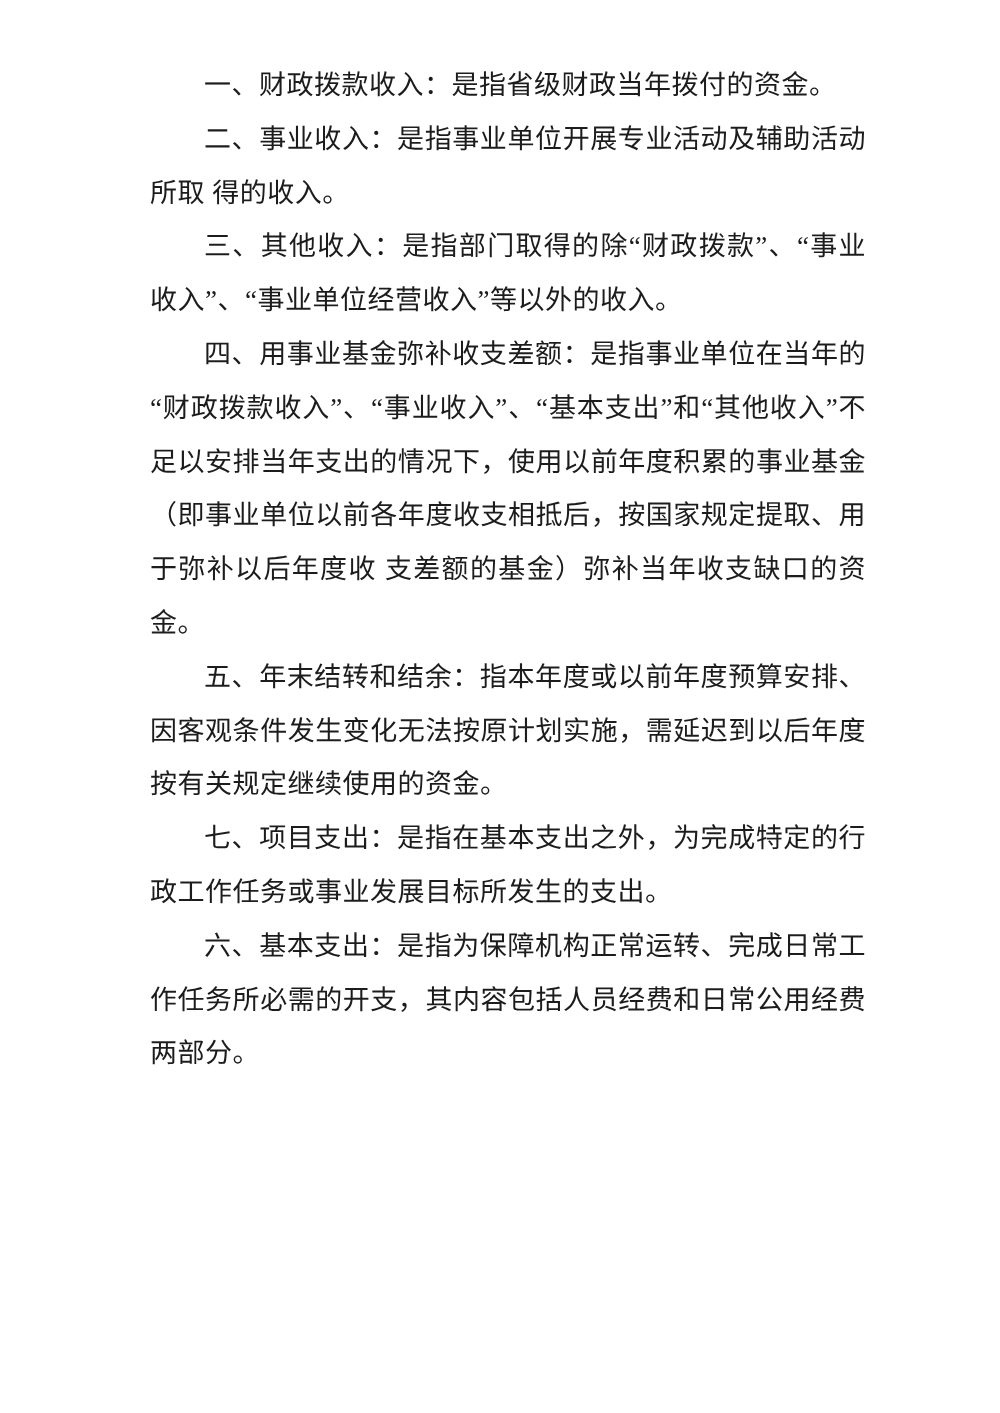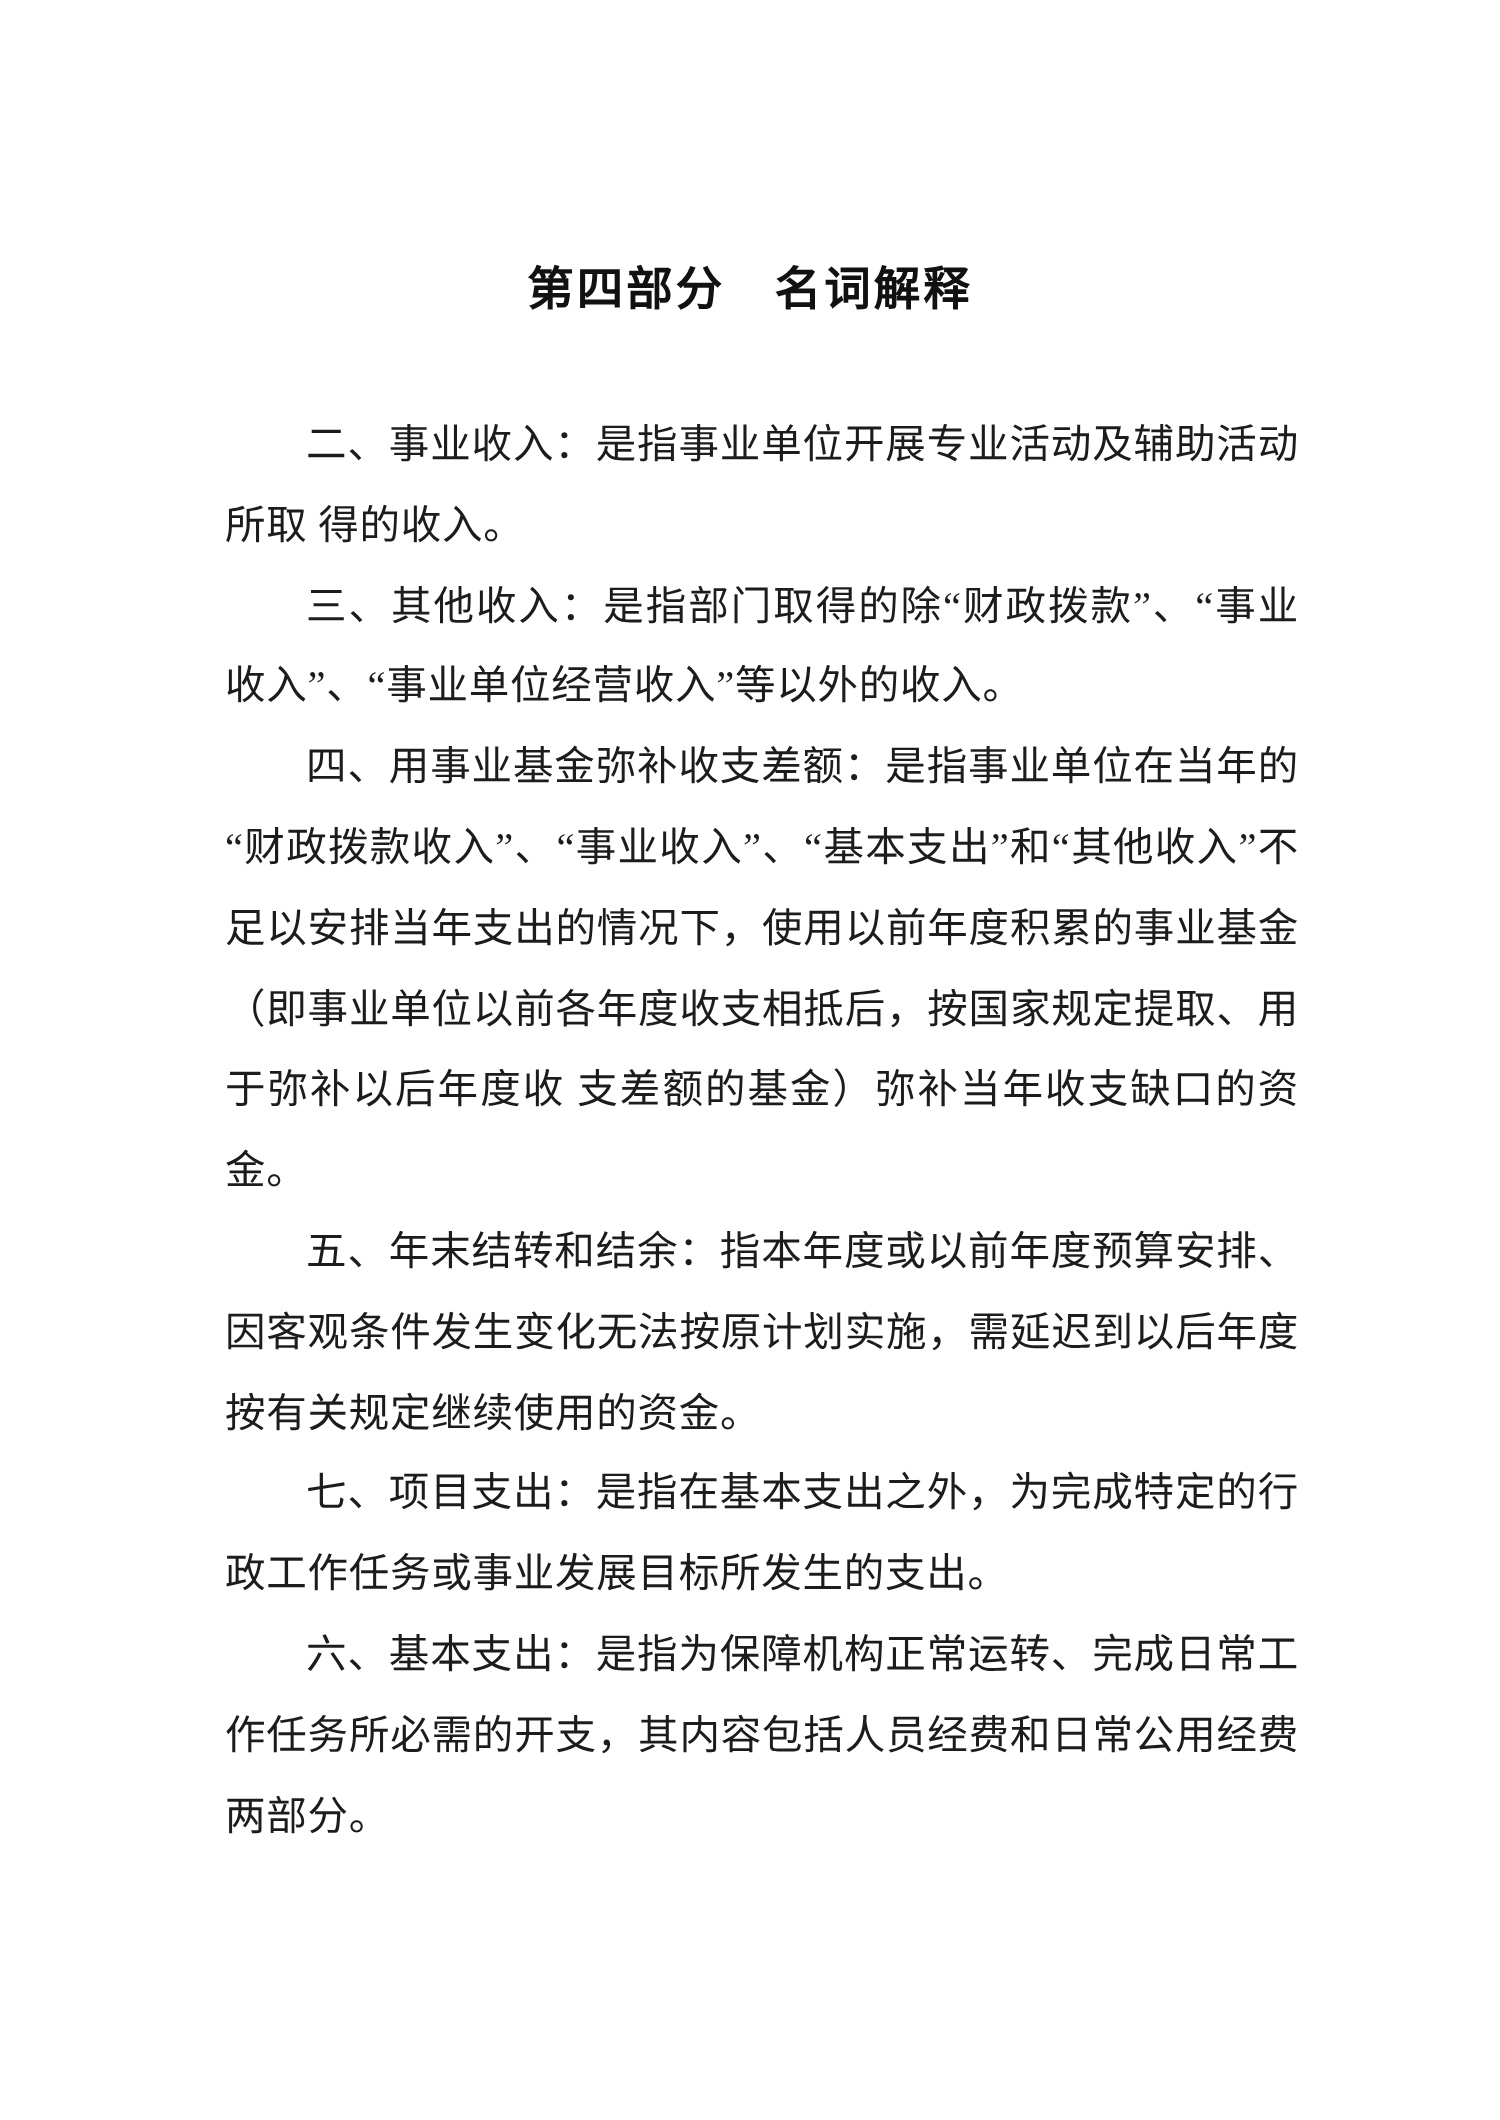--- a/index.html
+++ b/index.html
@@ -42,23 +42,23 @@
     padding: 0;
     text-indent: 2em;
     word-break: break-all;
   }
 </style>
 </head>
 <body>
 
 <div class="page">
 
-  <h1 class="doc-title">第四部分　名词解释</h1>
 
   <div class="doc-body">
+    <p>一、财政拨款收入：是指省级财政当年拨付的资金。</p>
     <p>二、事业收入：是指事业单位开展专业活动及辅助活动所取 得的收入。</p>
     <p>三、其他收入：是指部门取得的除“财政拨款”、“事业收入”、“事业单位经营收入”等以外的收入。</p>
     <p>四、用事业基金弥补收支差额：是指事业单位在当年的“财政拨款收入”、“事业收入”、“基本支出”和“其他收入”不足以安排当年支出的情况下，使用以前年度积累的事业基金（即事业单位以前各年度收支相抵后，按国家规定提取、用于弥补以后年度收 支差额的基金）弥补当年收支缺口的资金。</p>
     <p>五、年末结转和结余：指本年度或以前年度预算安排、因客观条件发生变化无法按原计划实施，需延迟到以后年度按有关规定继续使用的资金。</p>
     <p>七、项目支出：是指在基本支出之外，为完成特定的行政工作任务或事业发展目标所发生的支出。</p>
     <p>六、基本支出：是指为保障机构正常运转、完成日常工作任务所必需的开支，其内容包括人员经费和日常公用经费两部分。</p>
   </div>
 
 </div>
 

